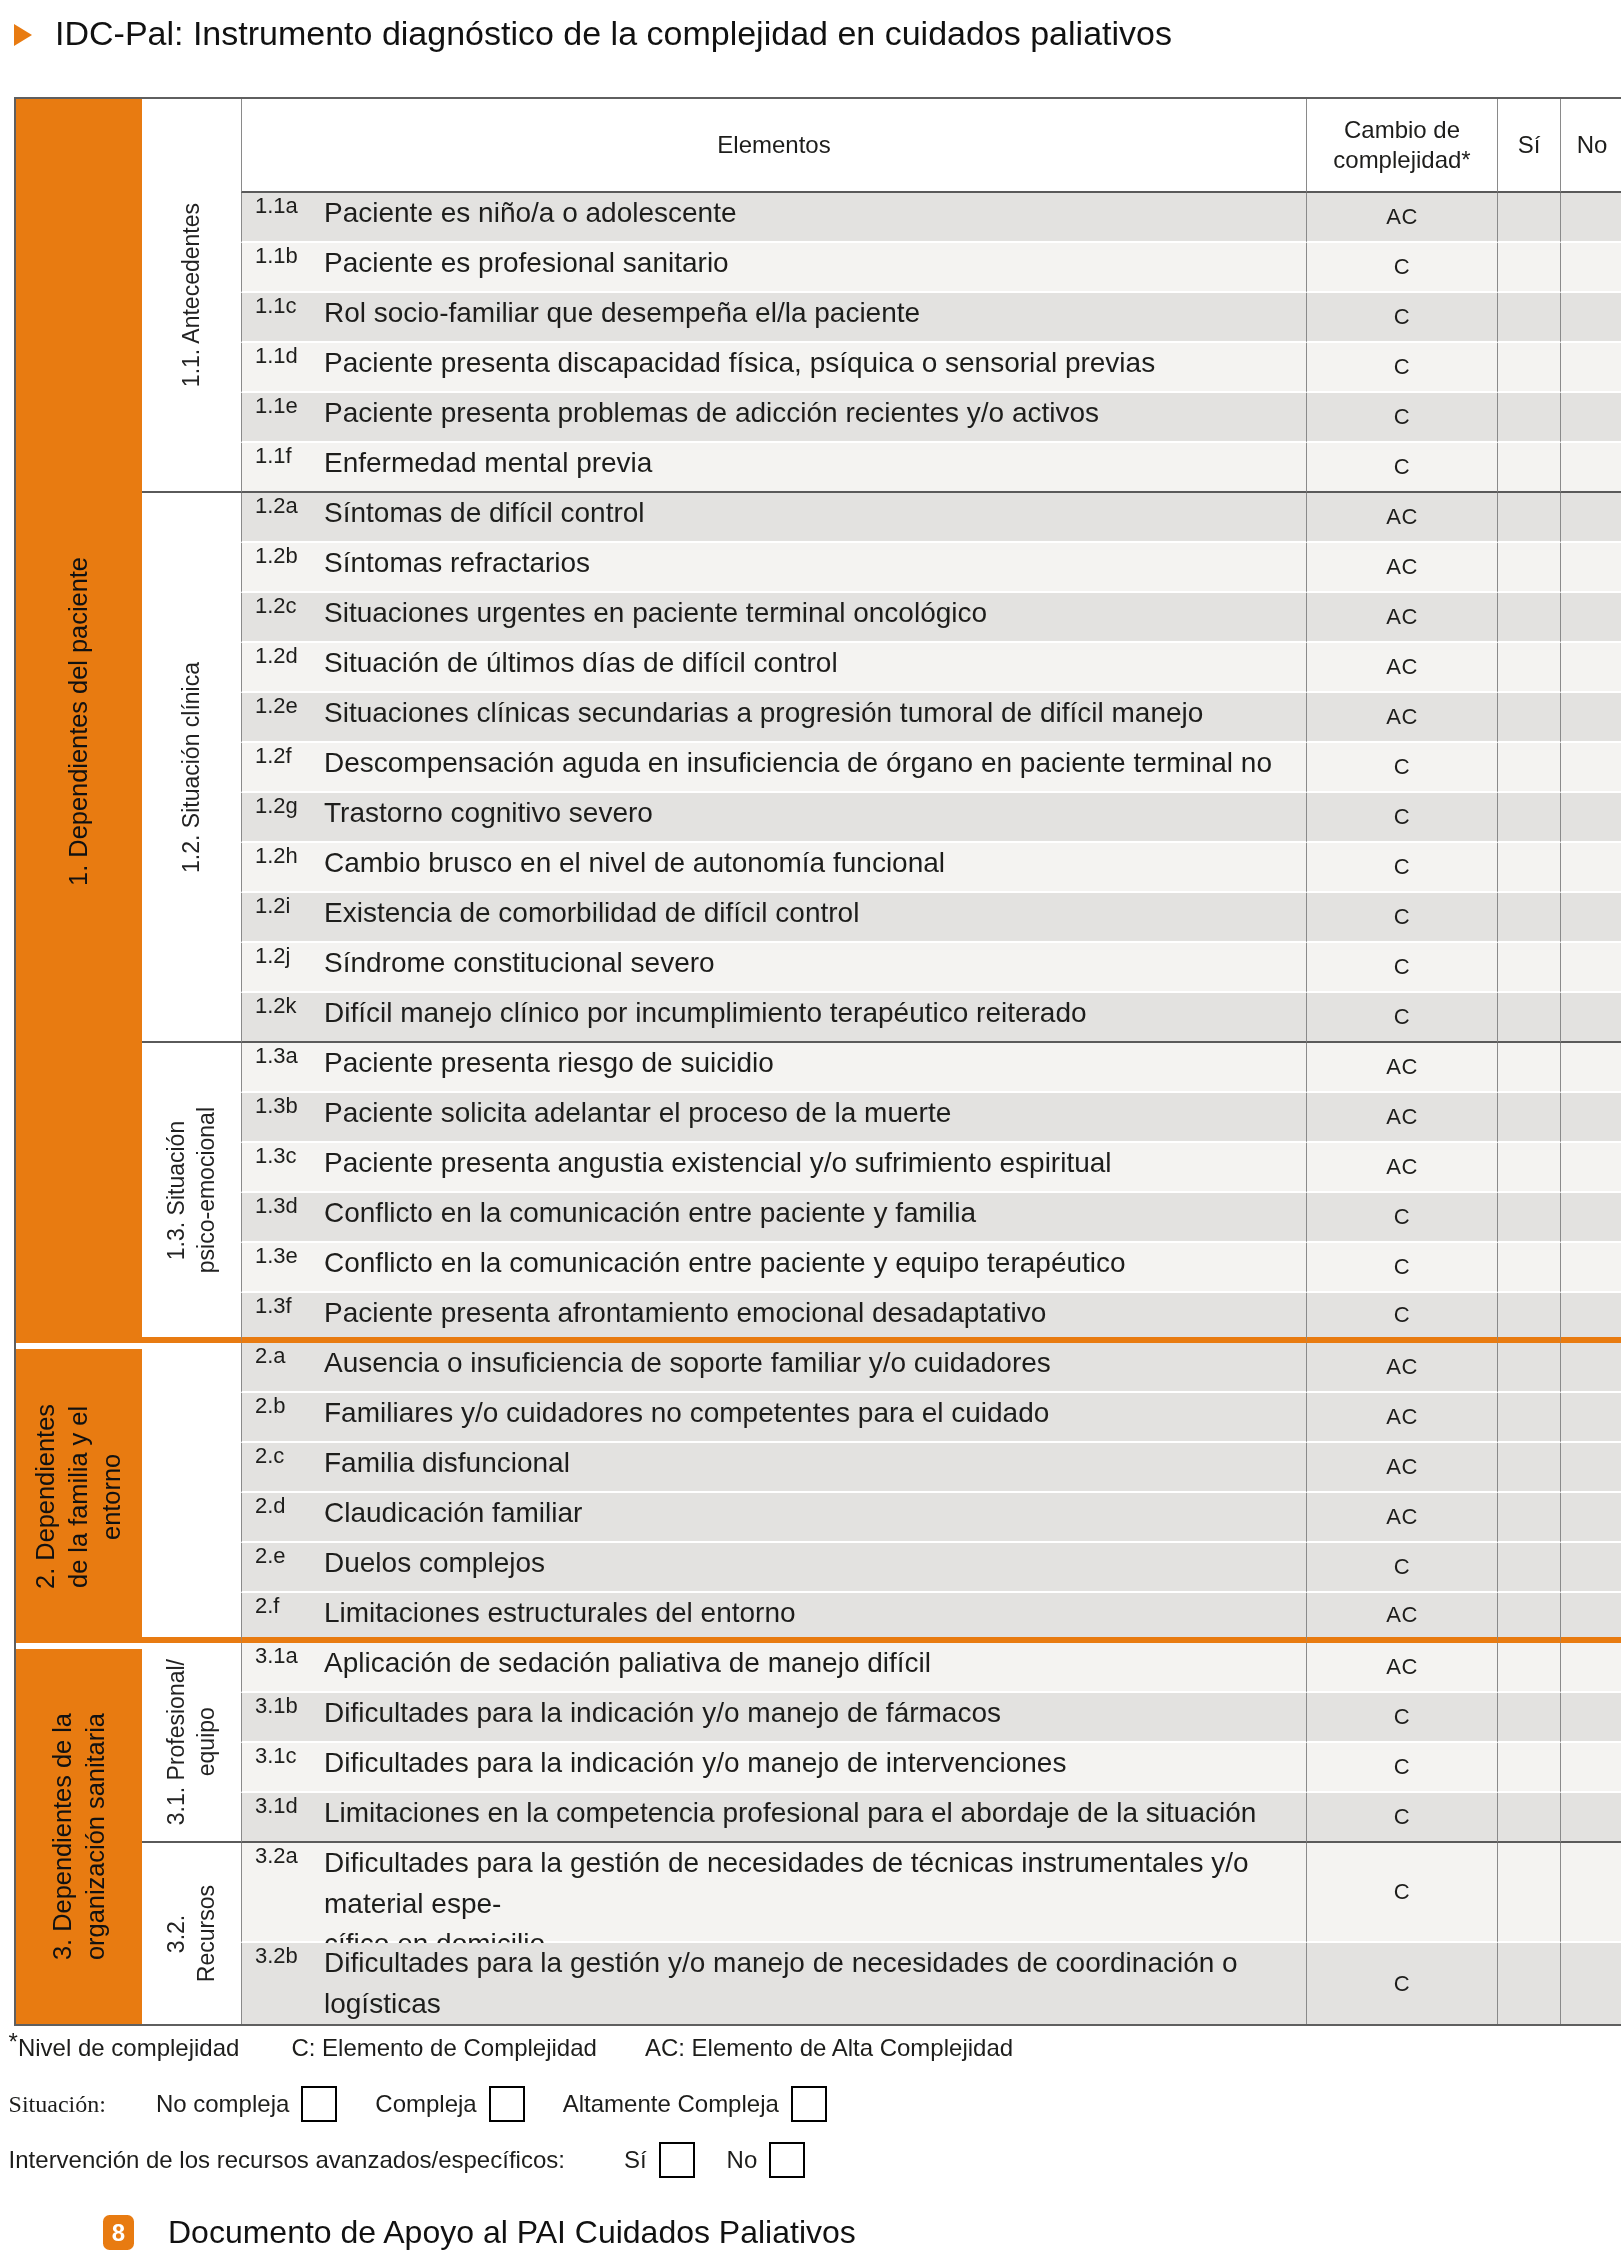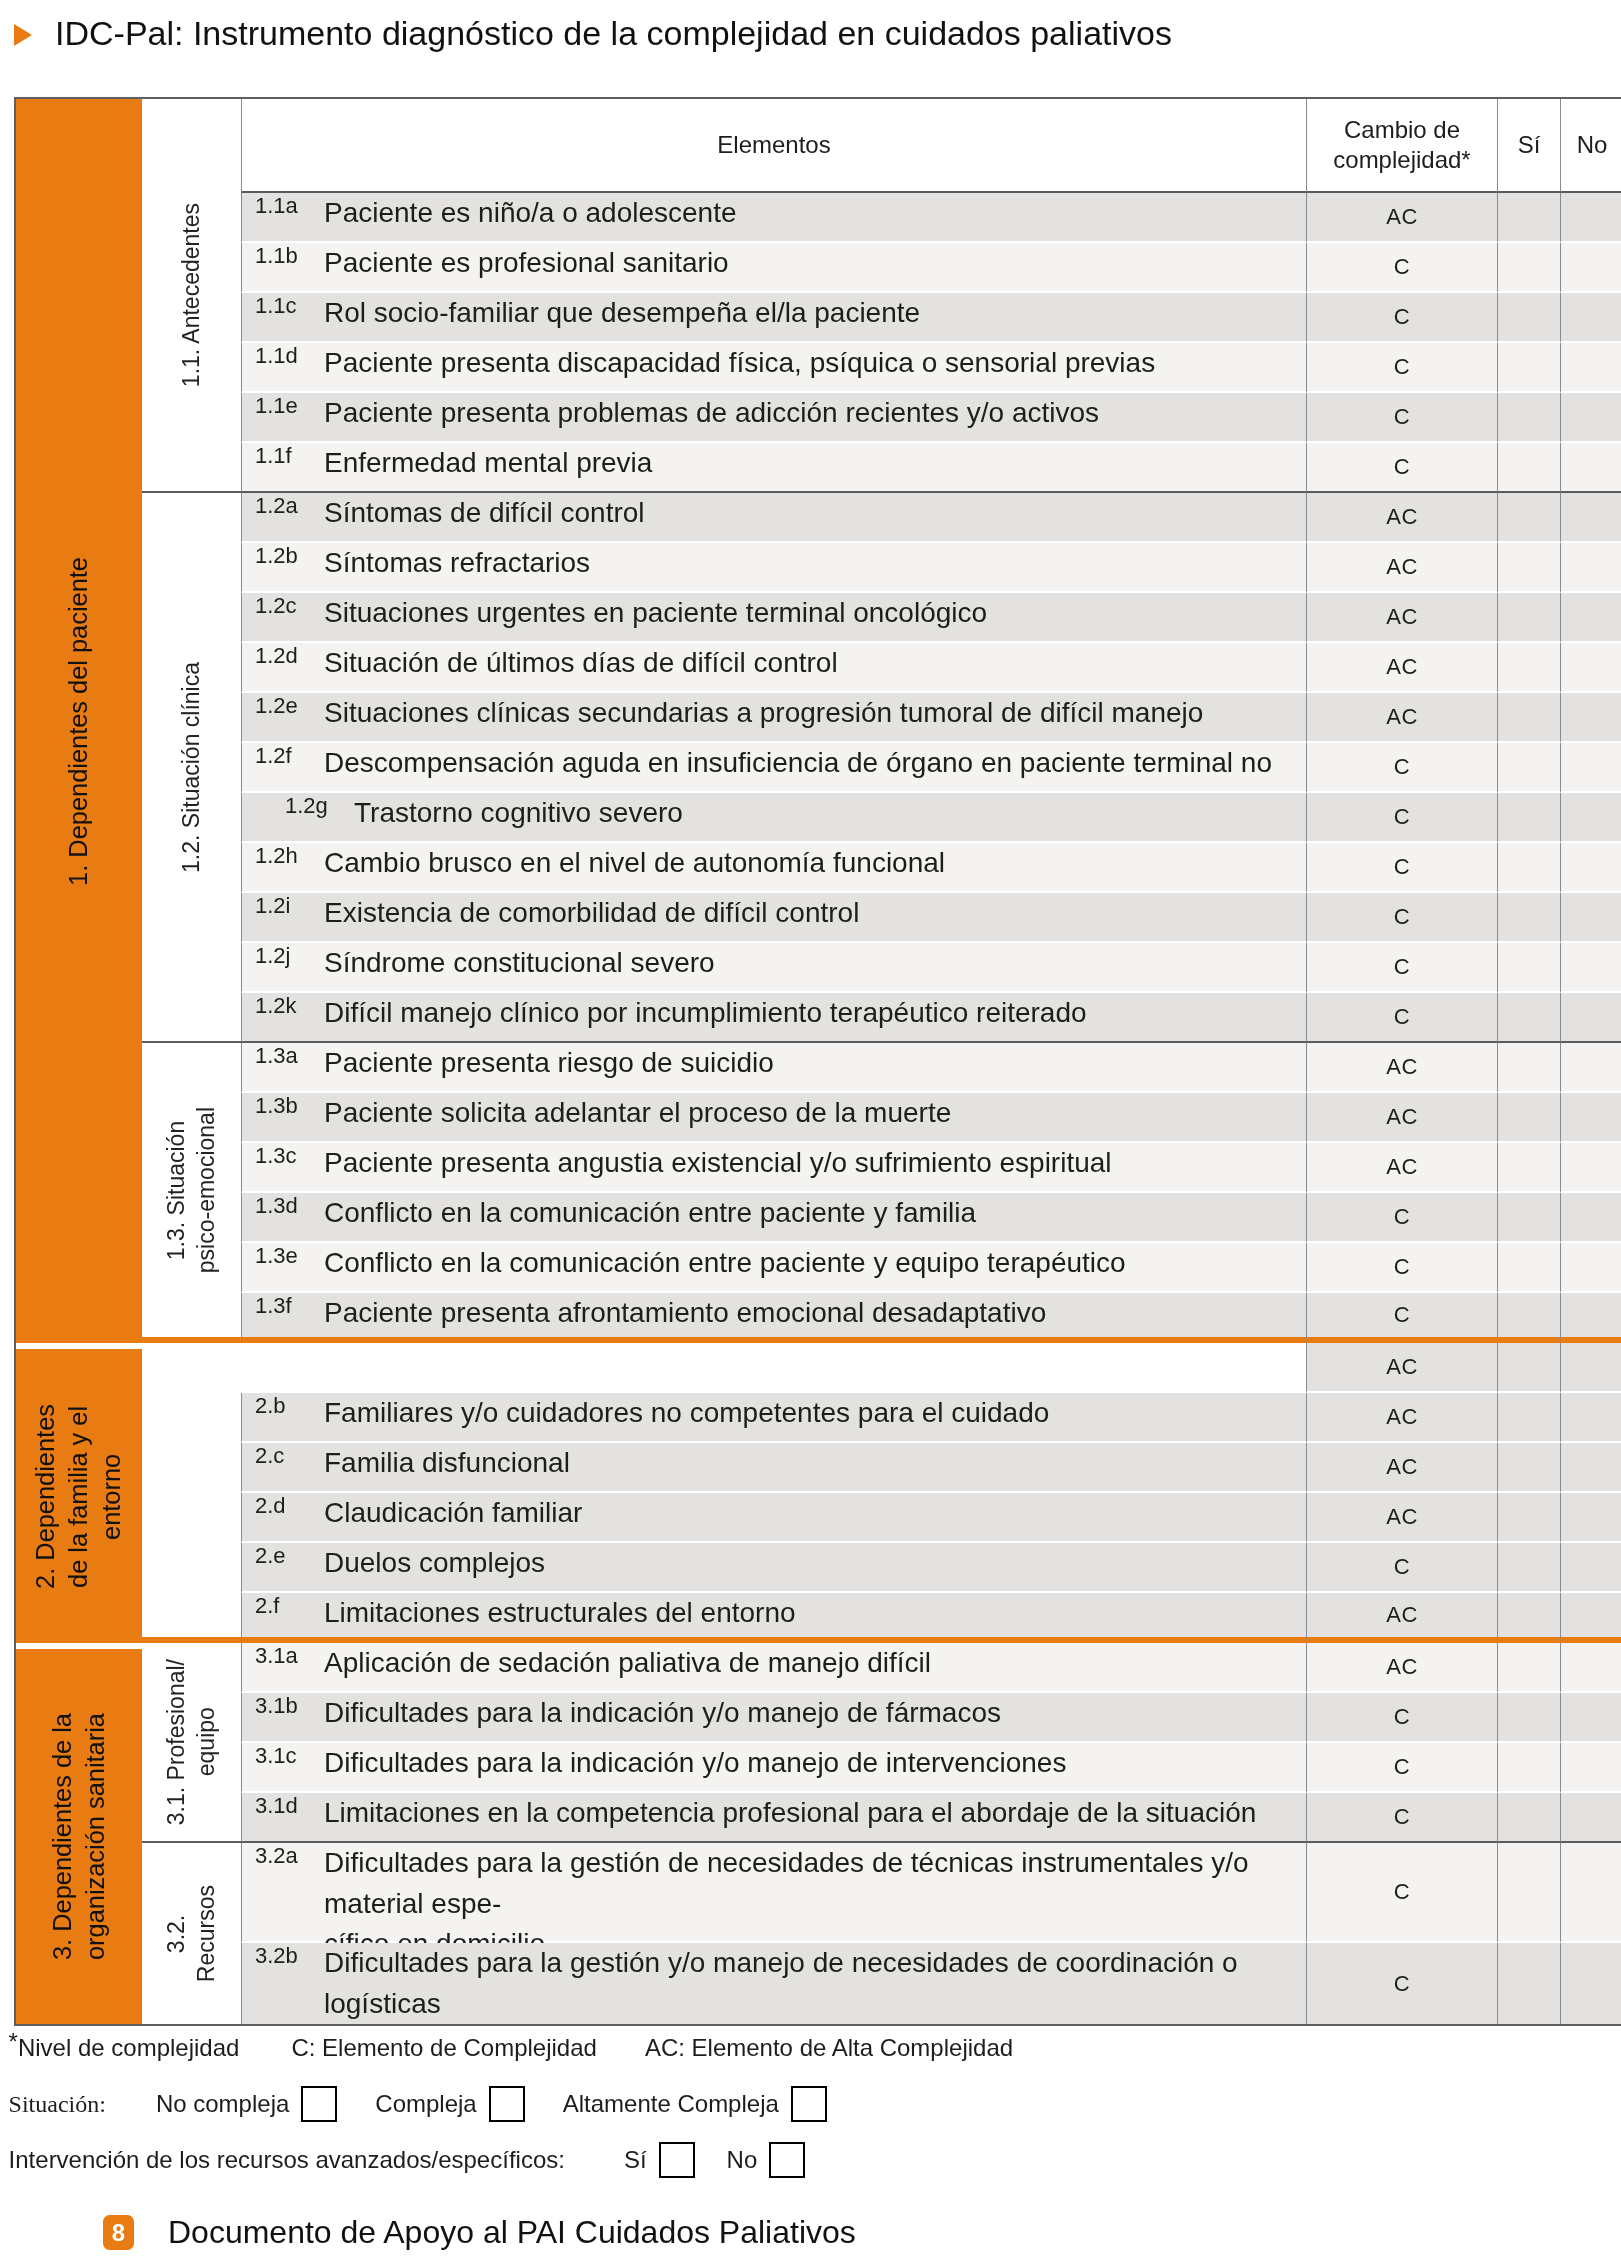--- a/index.html
+++ b/index.html
@@ -211,21 +211,21 @@
     <div class="c-lvl bg-gray sep-row" style="grid-row: 12;">AC</div>
     <div class="c-si bg-gray sep-row" style="grid-row: 12;"></div>
     <div class="c-no bg-gray sep-row" style="grid-row: 12;"></div>
     <div class="c-elem bg-light sep-row" style="grid-row: 13;">
       <span class="c-code">1.2f</span>
       <span class="c-text">Descompensación aguda en insuficiencia de órgano en paciente terminal no oncológico</span>
     </div>
     <div class="c-lvl bg-light sep-row" style="grid-row: 13;">C</div>
     <div class="c-si bg-light sep-row" style="grid-row: 13;"></div>
     <div class="c-no bg-light sep-row" style="grid-row: 13;"></div>
-    <div class="c-elem bg-gray sep-row" style="grid-row: 14; padding-left: 30px;">
+    <div class="c-elem bg-gray sep-row" style="grid-row: 14;">
       <span class="c-code">1.2g</span>
       <span class="c-text">Trastorno cognitivo severo</span>
     </div>
     <div class="c-lvl bg-gray sep-row" style="grid-row: 14;">C</div>
     <div class="c-si bg-gray sep-row" style="grid-row: 14;"></div>
     <div class="c-no bg-gray sep-row" style="grid-row: 14;"></div>
     <div class="c-elem bg-light sep-row" style="grid-row: 15;">
       <span class="c-code">1.2h</span>
       <span class="c-text">Cambio brusco en el nivel de autonomía funcional</span>
     </div>
@@ -288,20 +288,24 @@
     <div class="c-lvl bg-light sep-row" style="grid-row: 23;">C</div>
     <div class="c-si bg-light sep-row" style="grid-row: 23;"></div>
     <div class="c-no bg-light sep-row" style="grid-row: 23;"></div>
     <div class="c-elem bg-gray sep-sec" style="grid-row: 24;">
       <span class="c-code">1.3f</span>
       <span class="c-text">Paciente presenta afrontamiento emocional desadaptativo</span>
     </div>
     <div class="c-lvl bg-gray sep-sec" style="grid-row: 24;">C</div>
     <div class="c-si bg-gray sep-sec" style="grid-row: 24;"></div>
     <div class="c-no bg-gray sep-sec" style="grid-row: 24;"></div>
+    <div class="c-elem bg-gray sep-row" style="grid-row: 25;">
+      <span class="c-code">2.a</span>
+      <span class="c-text">Ausencia o insuficiencia de soporte familiar y/o cuidadores</span>
+    </div>
     <div class="c-lvl bg-gray sep-row" style="grid-row: 25;">AC</div>
     <div class="c-si bg-gray sep-row" style="grid-row: 25;"></div>
     <div class="c-no bg-gray sep-row" style="grid-row: 25;"></div>
     <div class="c-elem bg-gray sep-row" style="grid-row: 26;">
       <span class="c-code">2.b</span>
       <span class="c-text">Familiares y/o cuidadores no competentes para el cuidado</span>
     </div>
     <div class="c-lvl bg-gray sep-row" style="grid-row: 26;">AC</div>
     <div class="c-si bg-gray sep-row" style="grid-row: 26;"></div>
     <div class="c-no bg-gray sep-row" style="grid-row: 26;"></div>

